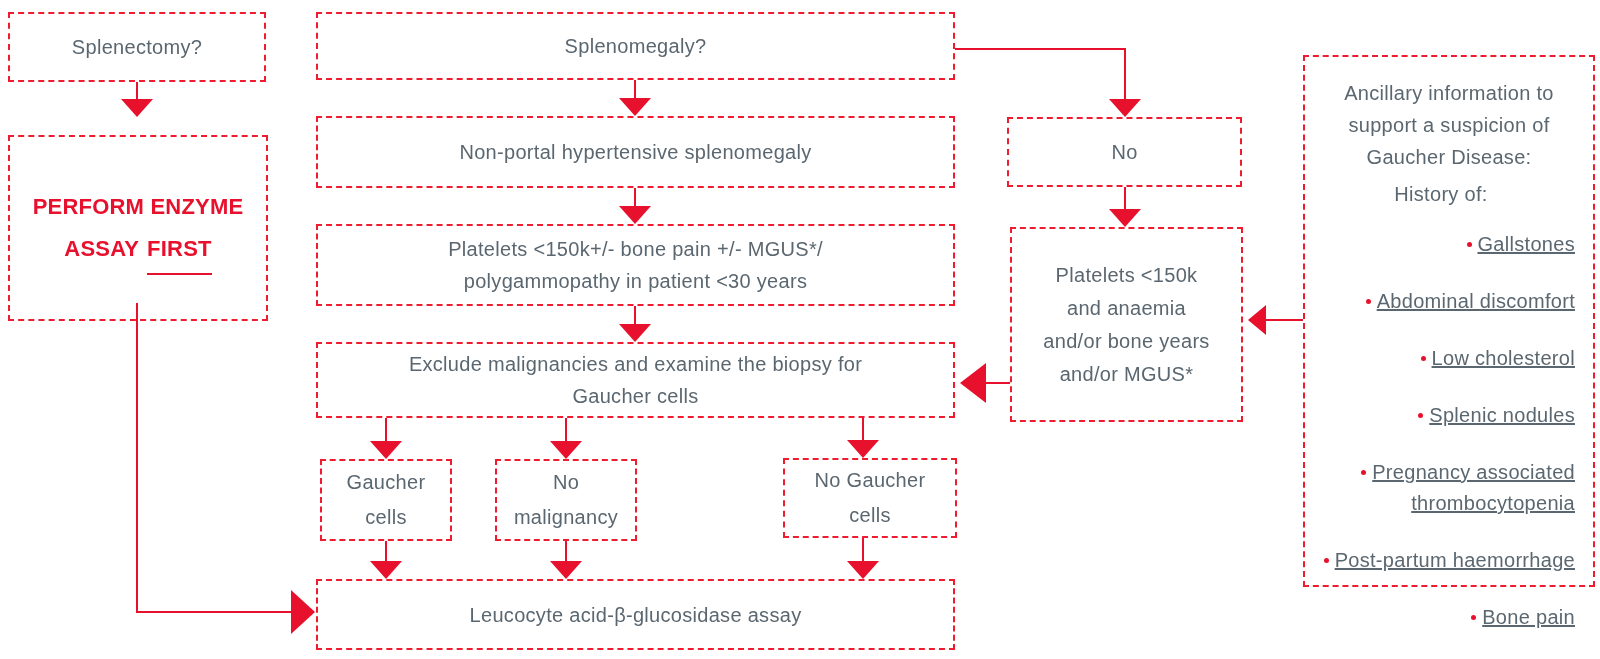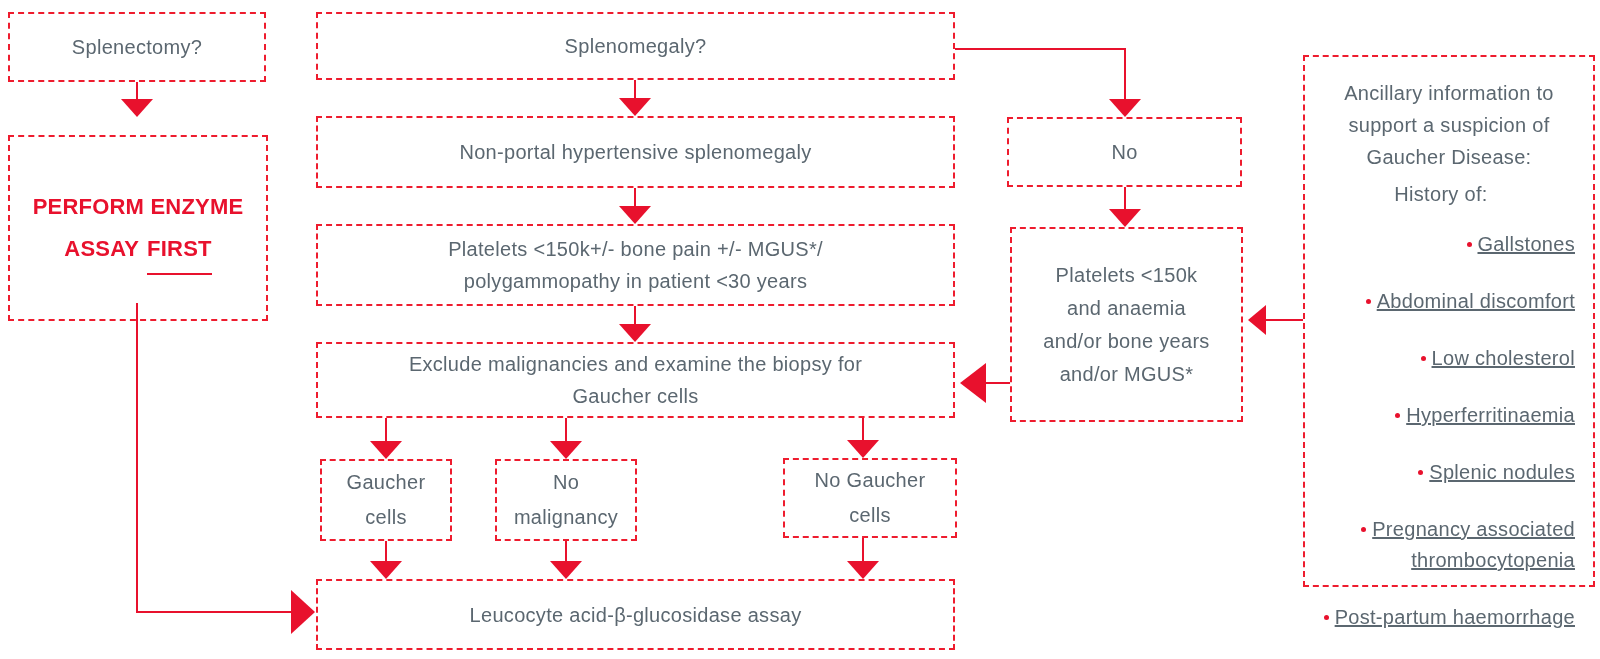--- a/index.html
+++ b/index.html
@@ -89,25 +89,24 @@
   </div>
 
   <div class="box ancillary-box" style="left:1303px;top:55px;width:292px;height:532px">
     <div>Ancillary information to</div>
     <div>support a suspicion of</div>
     <div>Gaucher Disease:</div>
     <div class="anc-sub">History of:</div>
     <div class="anc-item"><span class="dot"></span><span>Gallstones</span></div>
     <div class="anc-item"><span class="dot"></span><span>Abdominal discomfort</span></div>
     <div class="anc-item"><span class="dot"></span><span>Low cholesterol</span></div>
-    <div class="anc-item"><span class="dot"></span><span>Hyperferritinaemia</span></div>
     <div class="anc-item"><span class="dot"></span><span>Splenic nodules</span></div>
     <div class="anc-item"><span class="dot"></span><span>Pregnancy associated thrombocytopenia</span></div>
     <div class="anc-item"><span class="dot"></span><span>Post-partum haemorrhage</span></div>
-    <div class="anc-item"><span class="dot"></span><span>Bone years</span></div>
+    <div class="anc-item"><span class="dot"></span><span>Bone pain</span></div>
     <div class="anc-item"><span class="dot"></span><span>Splenectomy</span></div>
   </div>
 
   <div class="vline" style="left:136px;top:82px;height:17px"></div>
   <div class="ah-down" style="left:121px;top:99px"></div>
 
   <div class="vline" style="left:634px;top:80px;height:18px"></div>
   <div class="ah-down" style="left:619px;top:98px"></div>
 
   <div class="vline" style="left:634px;top:188px;height:18px"></div>

